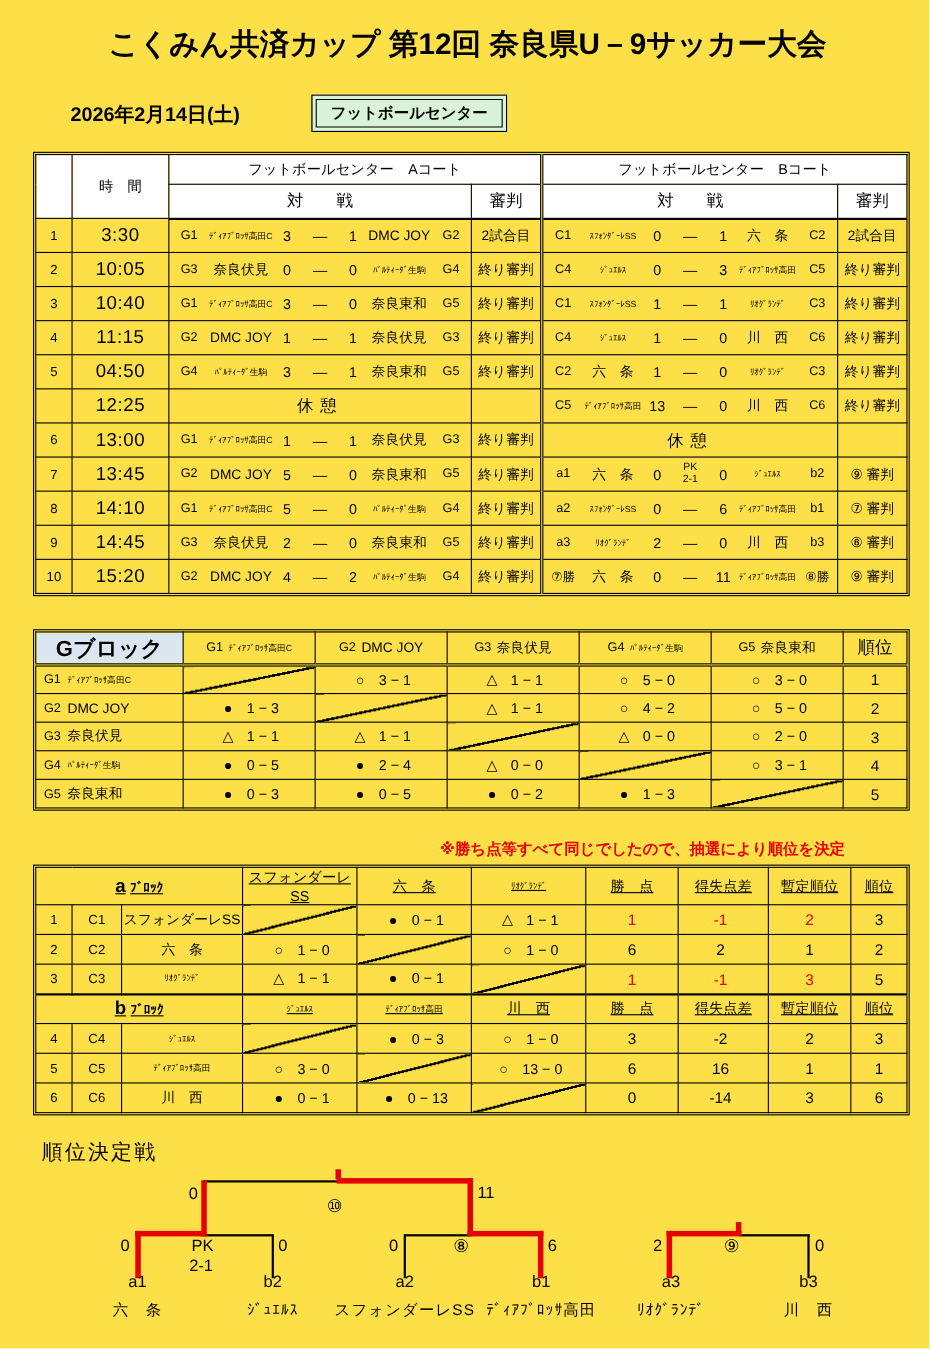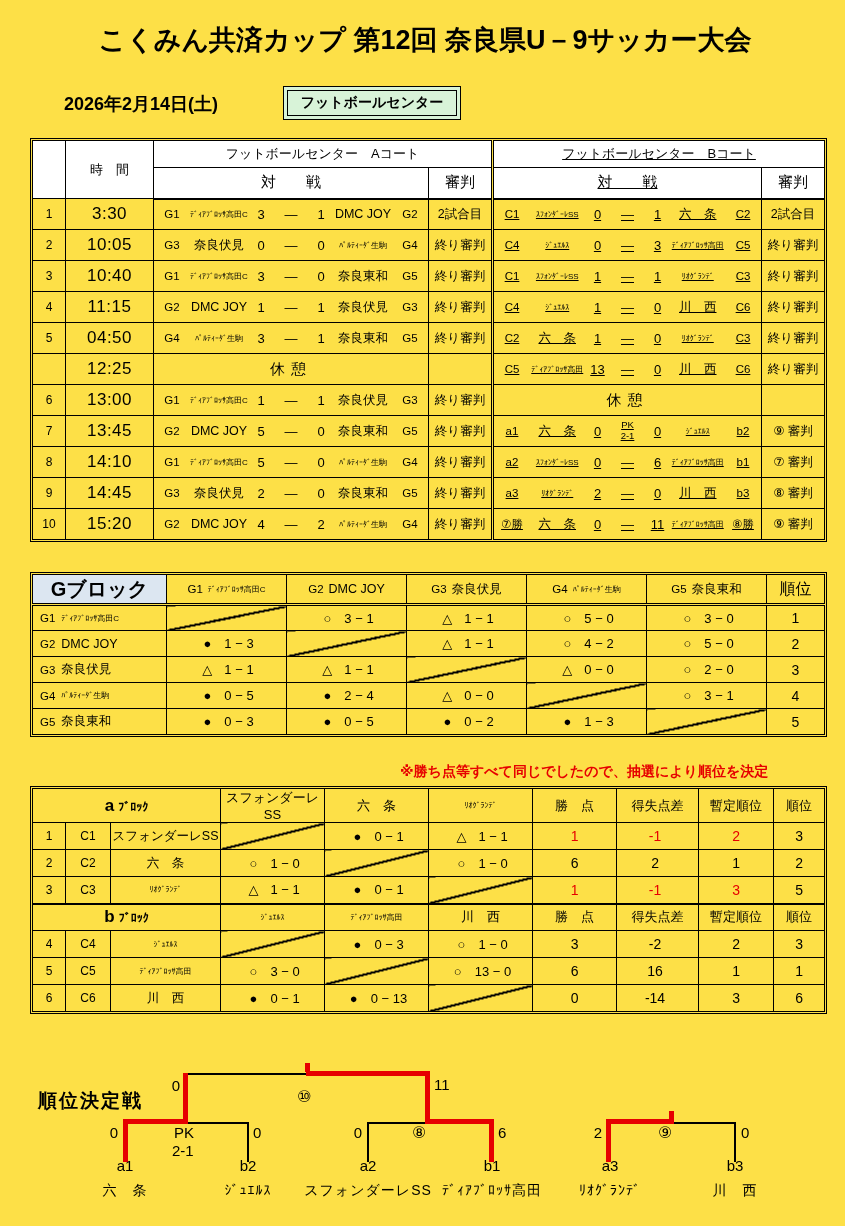--- a/index.html
+++ b/index.html
@@ -25,21 +25,21 @@
   
   .sched { position:absolute; left:32px; top:140px; width:792px; }
   .sched thead th { font-weight:normal; background:#fff; }
   .sched .h1 th { height:27px; font-size:13px; }
   .sched .h2 th { height:31px; font-size:15px; border-bottom:2px solid #000; }
   .sched .cno,.sched .ctime { font-size:15px; }
   .sched tbody td { height:31px; text-align:center; }
   .sched td.no  { font-size:12px; }
   .sched td.time{ font-size:17px; letter-spacing:0.5px; }
   .sched td.ref { font-size:12.5px; white-space:nowrap; }
-  .bstart { border-left:3px double #000 !important;text-decoration:underline; }
+  .bstart { border-left:3px double #000 !important; }
   .mw { position:relative; display:flex; align-items:center; height:100%; width:100%; padding:0 2px; }
   .mcode { width:32px; flex:0 0 32px; font-size:11.5px; text-align:center; white-space:nowrap; }
   .mteam { flex:1 1 0; font-size:12.5px; text-align:center; white-space:nowrap; }
   .msc   { width:22px; flex:0 0 22px; font-size:13px; text-align:center; }
   .msep  { width:38px; flex:0 0 38px; display:flex; flex-direction:column; align-items:center;
            justify-content:center; font-size:13px; line-height:1; }
   .msep i { font-style:normal; display:block; }
   .msep.pk i { font-size:9.5px; line-height:1.15; }
   .sm { font-size:8px !important; }
   .brk { position:absolute; left:0; right:0; top:0; bottom:0; display:flex;
@@ -64,35 +64,35 @@
   .diag { background-image:linear-gradient(to bottom right,
            transparent calc(50% - 1.1px), #000 calc(50% - 1.1px),
            #000 calc(50% + 1.1px), transparent calc(50% + 1.1px)); }
 
   
   .note { position:absolute; left:400px; top:763px; font-size:14px; font-weight:bold; color:#e60000; white-space:nowrap; }
 
   
   .abtab { position:absolute; left:32px; top:788px; width:792px; }
   .abtab th, .abtab td { height:27px; font-weight:normal; text-align:center; }
-  .abh th { font-size:13px; }
+  .abh th { font-size:13px;text-decoration:underline; }
   .abh .abblock { font-size:12px; }
   .abletter { font-size:17px; font-weight:bold; margin-right:4px; }
   .abword { font-size:12px; font-weight:bold; }
   .bh th { border-top:2px solid #000;margin-top:25px; }
   .abno { font-size:12px; }
   .abcode { font-size:12px; }
   .abteam { font-size:12.5px; white-space:nowrap; }
   .abpts,.abprov { font-size:14px; font-weight:600; }
   .abgd { font-size:14px; font-weight:600; text-align:right; padding-right:5px; }
   .abrank { font-size:14px; font-weight:bold; }
   .red { color:#e60000 !important; }
 
   
-  .btitle { position:absolute; left:38px; top:1088px; font-size:19px; font-weight:bold; letter-spacing:2px; }
+  .btitle { position:absolute; left:38px; top:1035px; font-size:19px; font-weight:normal; letter-spacing:2px; }
   .bl { position:absolute; background:#000; }
   .rl { position:absolute; background:#e60000; }
   .bnum { position:absolute; font-size:15px; white-space:nowrap; }
   .bcirc { position:absolute; font-size:16px; }
   .bcode { position:absolute; font-size:15px; transform:translateX(-50%); white-space:nowrap; }
   .bname { position:absolute; font-size:14px; transform:translateX(-50%); white-space:nowrap; letter-spacing:1px; }
   .tr-right { text-align:right; }
 </style>
 </head>
 <body>

